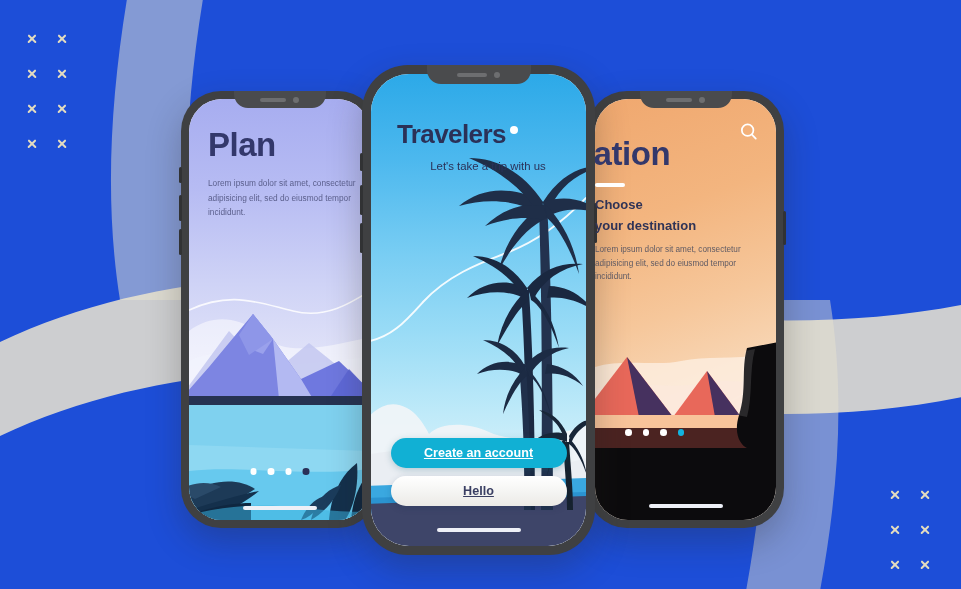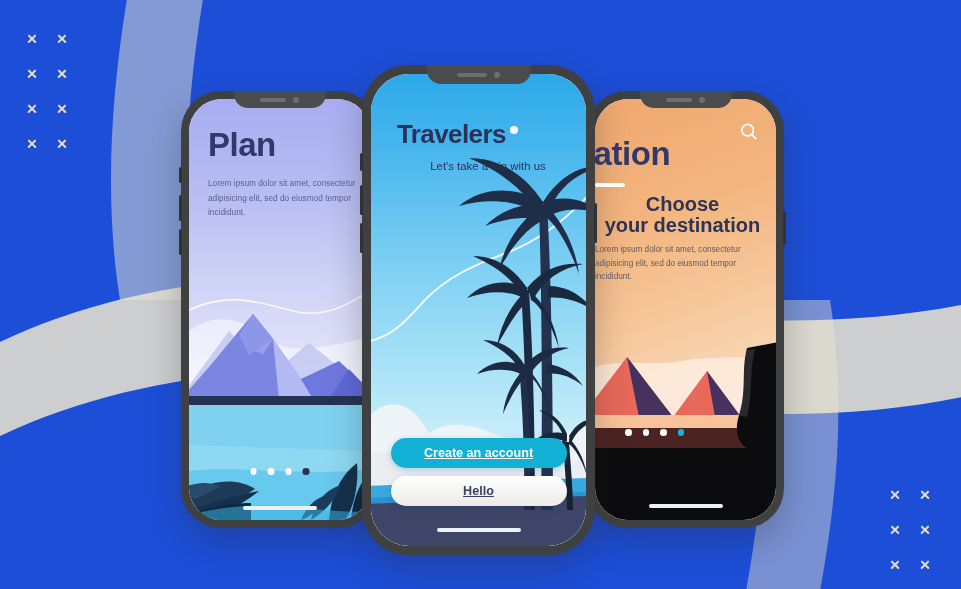--- a/index.html
+++ b/index.html
@@ -56,21 +56,21 @@
   .l-sky{position:absolute;inset:0;background:linear-gradient(180deg,#a7adf0 0%,#b7bcf3 22%,#cfd3f6 44%,#dfe1f8 60%,#e7e9fa 72%,#edeefb 100%);}
   .l-copy{position:absolute;left:19px;top:28px;right:6px;z-index:6;}
   .l-title{font-size:33px;line-height:36px;font-weight:bold;color:#33386b;letter-spacing:-.5px;}
   .l-body{margin-top:13px;font-size:8.3px;line-height:14.6px;color:#5b5f8c;max-width:165px;}
 
   
   .r-sky{position:absolute;inset:0;background:linear-gradient(160deg,#f0a86f 0%,#f3b57f 28%,#f6c79b 50%,#f8d8b8 68%,#fbe7d5 85%,#fdf1e6 100%);}
   .r-copy{position:absolute;left:-48px;top:36px;right:6px;z-index:6;}
   .r-title{font-size:33px;line-height:38px;font-weight:bold;color:#33386b;letter-spacing:-.4px;}
   .r-rule{width:30px;height:4px;border-radius:2px;background:#fff;margin:10px 0 7px 48px;}
-  .r-sub{font-size:20px;line-height:21px;font-weight:bold;color:#2f3356;margin-left:48px;text-align:center;}
+  .r-sub{font-size:13px;line-height:21px;font-weight:bold;color:#2f3356;margin-left:48px;}
   .r-body{margin-top:7px;margin-left:48px;font-size:8.2px;line-height:13.5px;color:#5f5a63;max-width:150px;}
   .r-body.second{margin-top:12px;}
   .r-search{position:absolute;right:16px;top:22px;width:22px;height:22px;z-index:8;}
 
   
   .c-sky{position:absolute;inset:0;background:linear-gradient(180deg,#2ca9e8 0%,#4cb8ee 18%,#78cdf3 38%,#9adcf6 55%,#bfeaf9 72%,#dcf2fa 86%,#eef7fb 100%);}
   .c-copy{position:absolute;left:26px;top:40px;z-index:6;}
   .c-hello{font-size:23px;line-height:26px;color:#ffffff;font-weight:normal;letter-spacing:.2px;}
   .c-travelers{font-size:26px;line-height:40px;font-weight:bold;color:#2b3158;letter-spacing:-.6px;position:relative;display:inline-block;}
   .c-dot{position:absolute;right:-12px;top:12px;width:8px;height:8px;border-radius:50%;background:#fff;}

